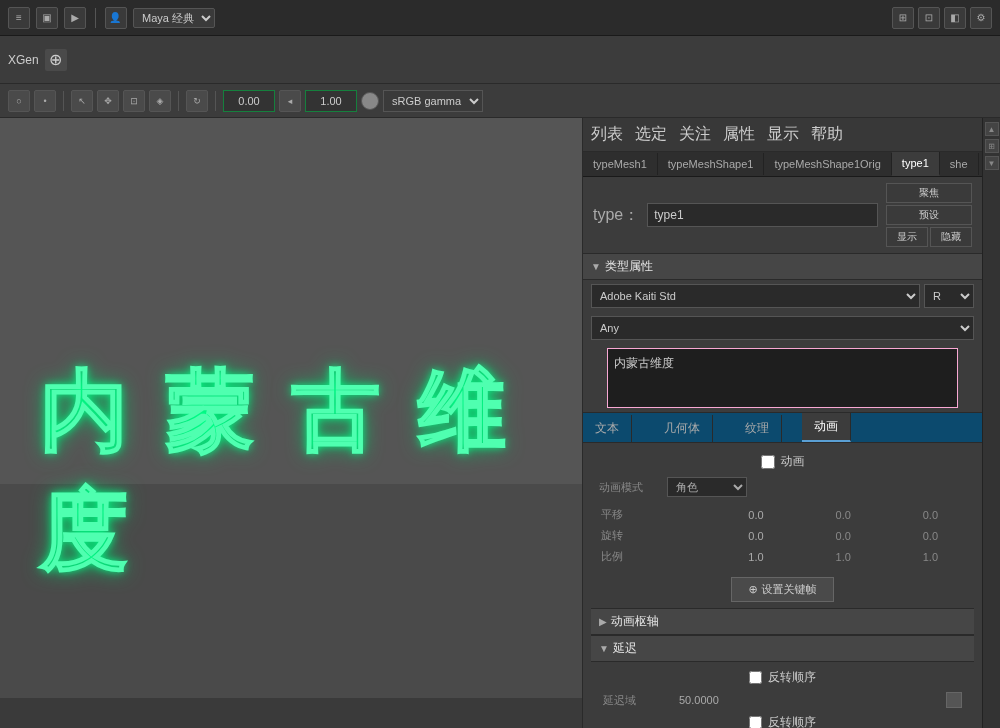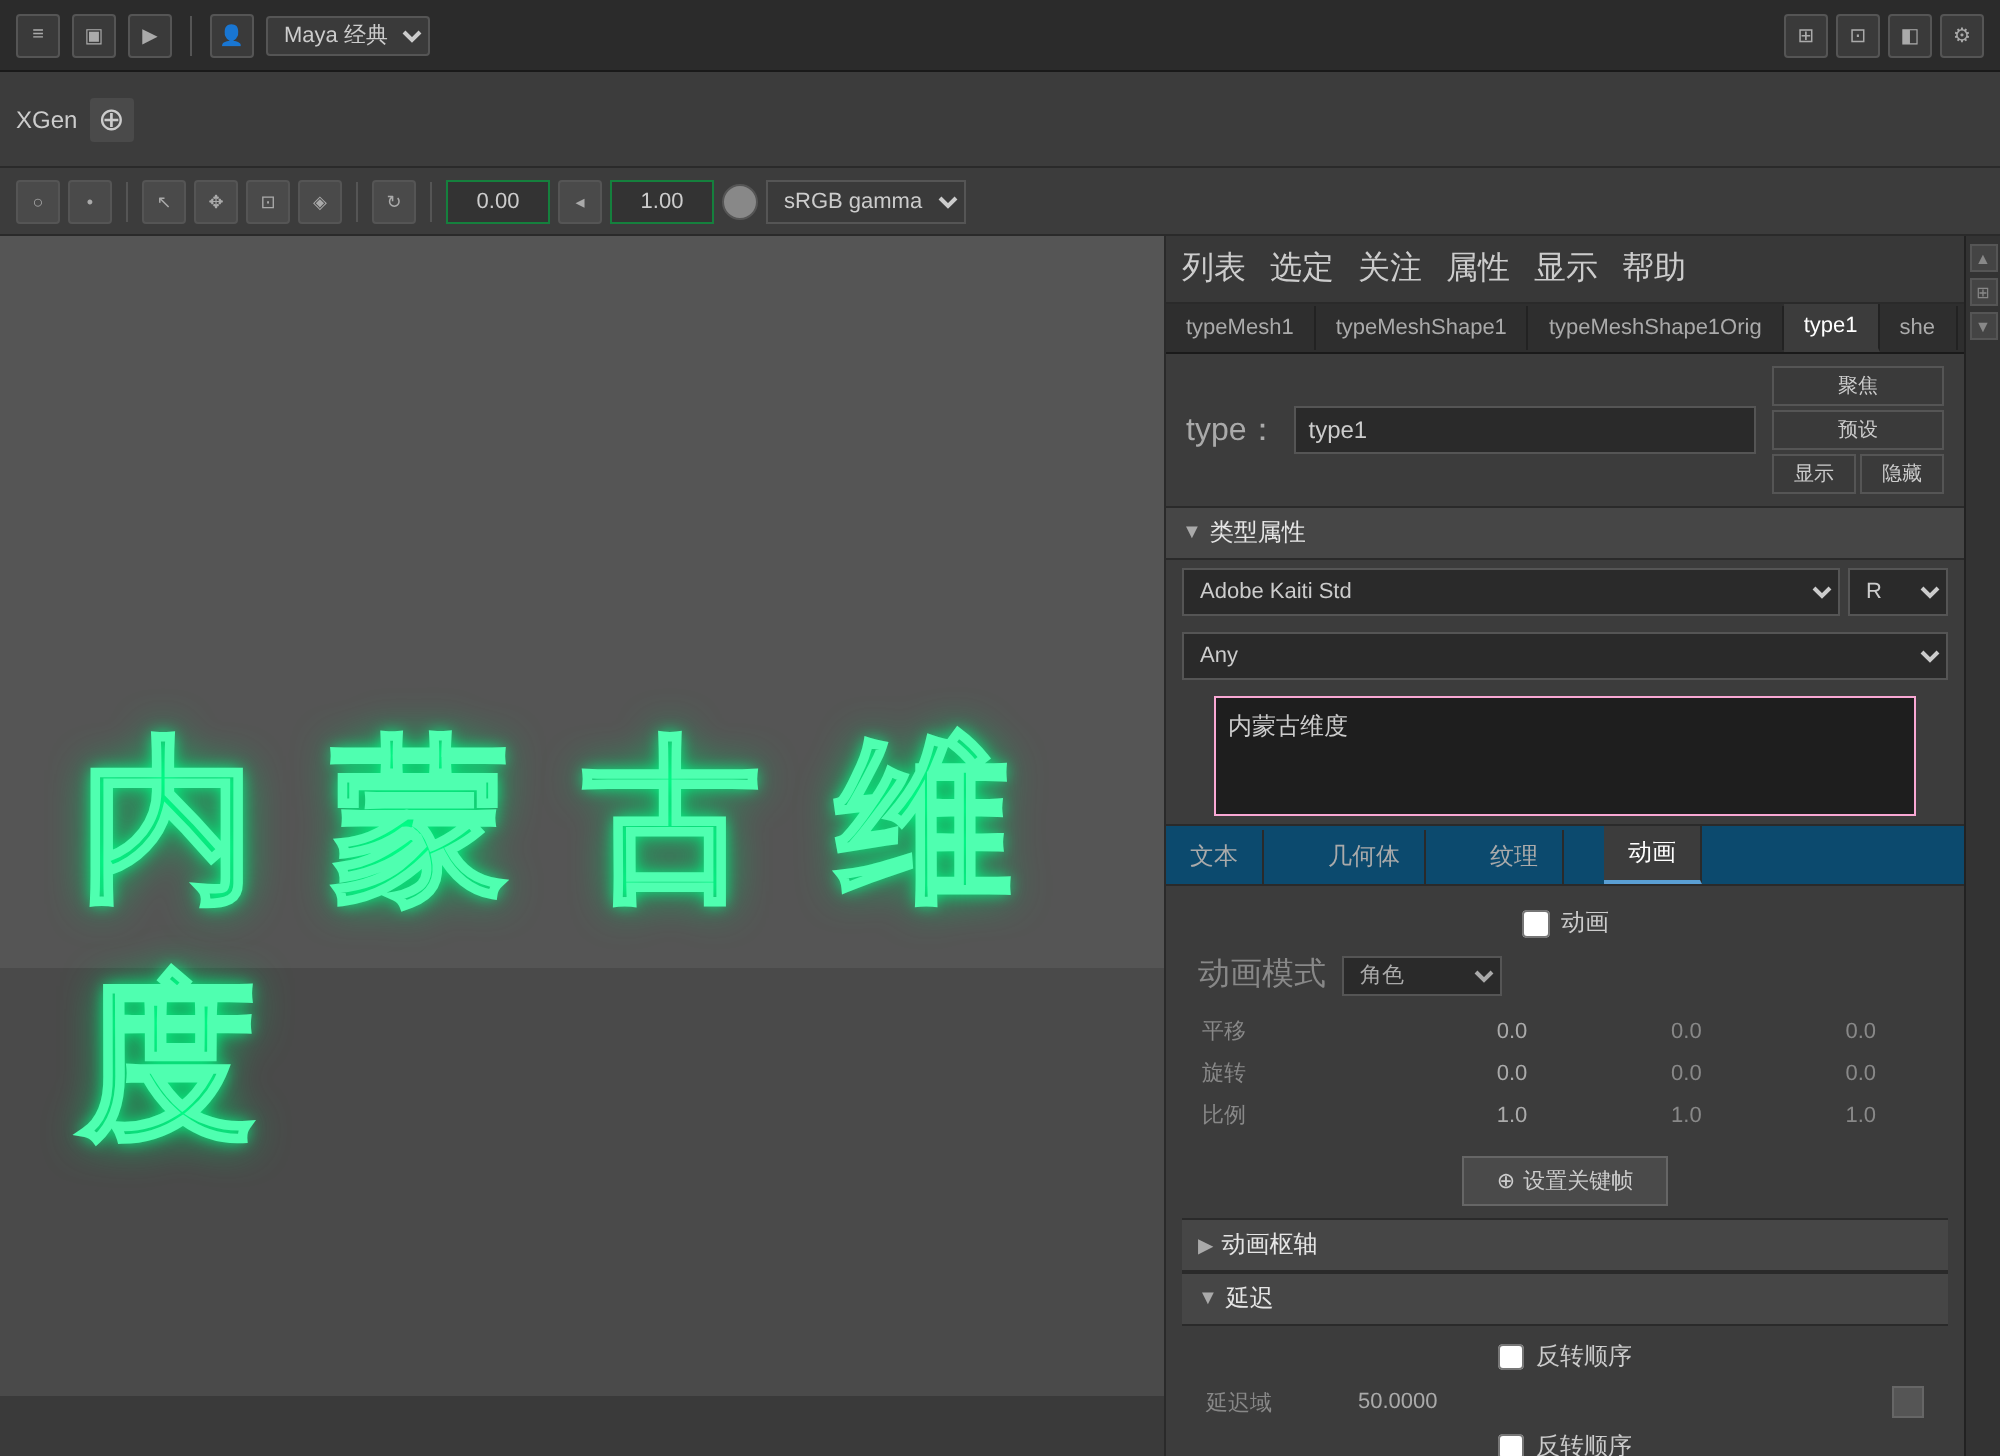--- a/index.html
+++ b/index.html
@@ -376,21 +376,21 @@
       height: 14px;
     }
     .anim-mode-row {
       display: flex;
       align-items: center;
       padding: 3px 8px;
       gap: 8px;
       color: #888;
     }
     .anim-mode-label {
-      font-size: 16px;
+      font-size: 11px;
       color: #888;
       min-width: 60px;
     }
     .anim-mode-select {
       background: #2a2a2a;
       border: 1px solid #555;
       color: #aaa;
       font-size: 11px;
       padding: 2px 4px;
       height: 20px;

